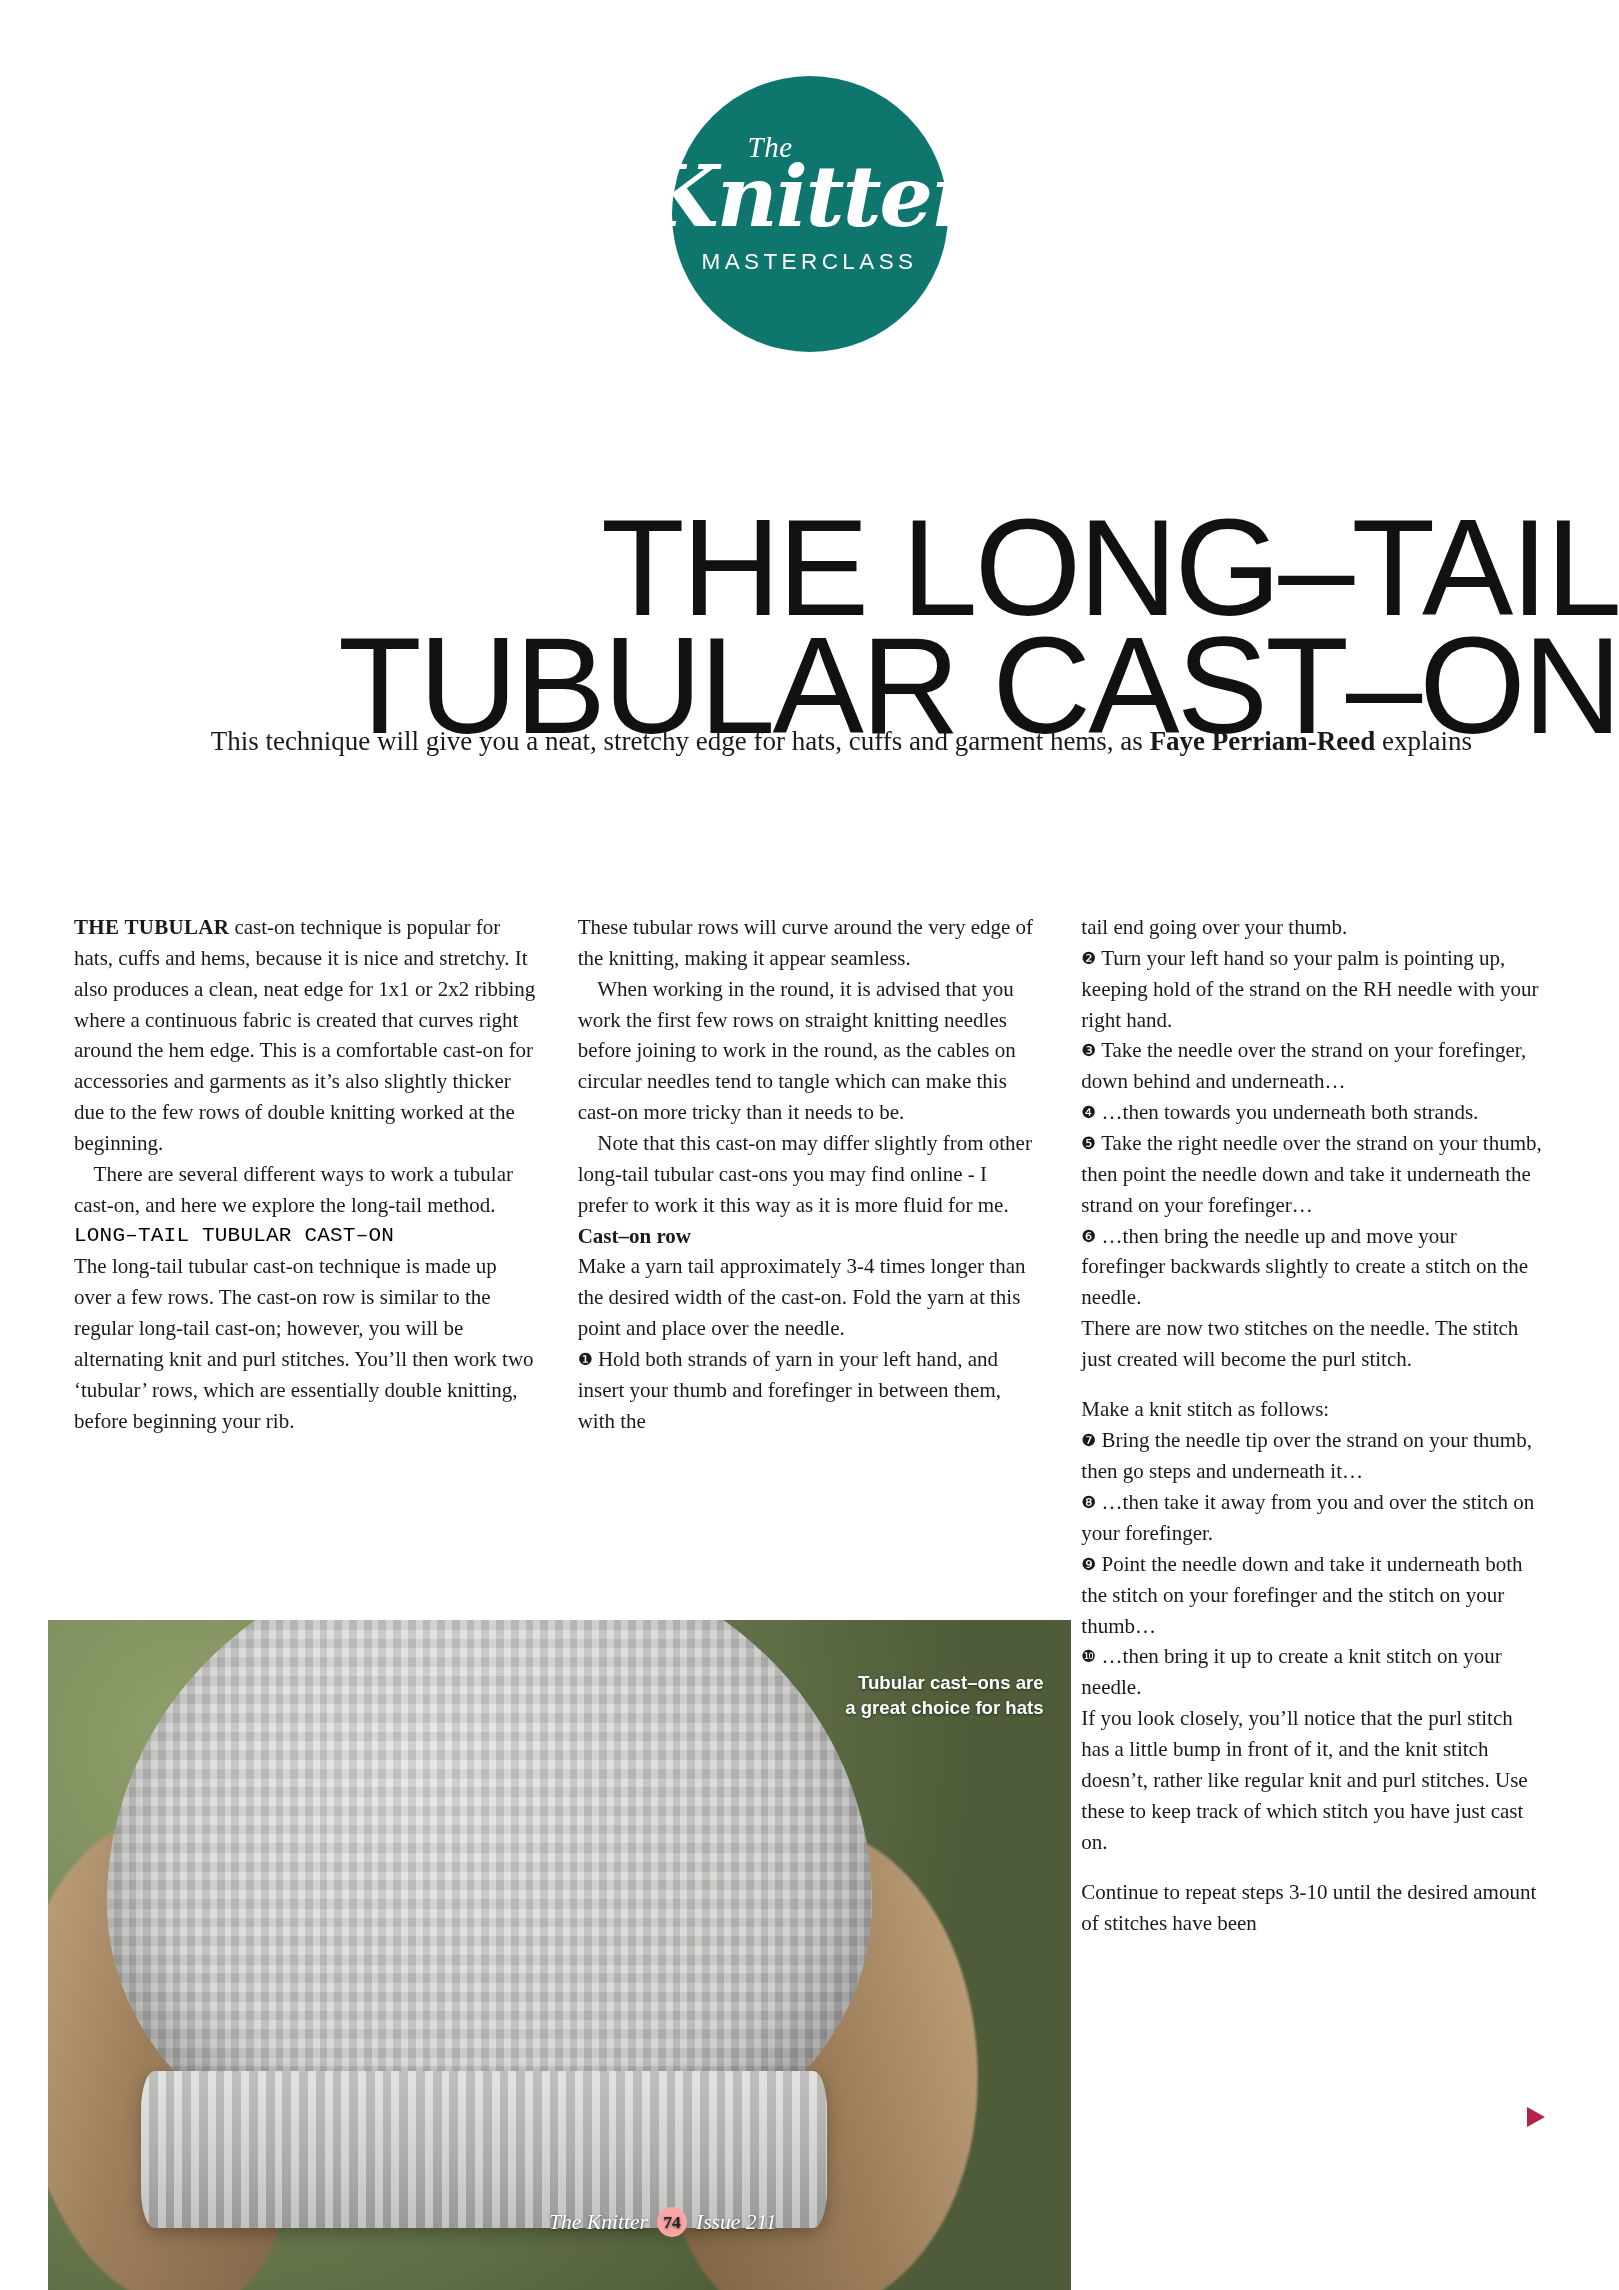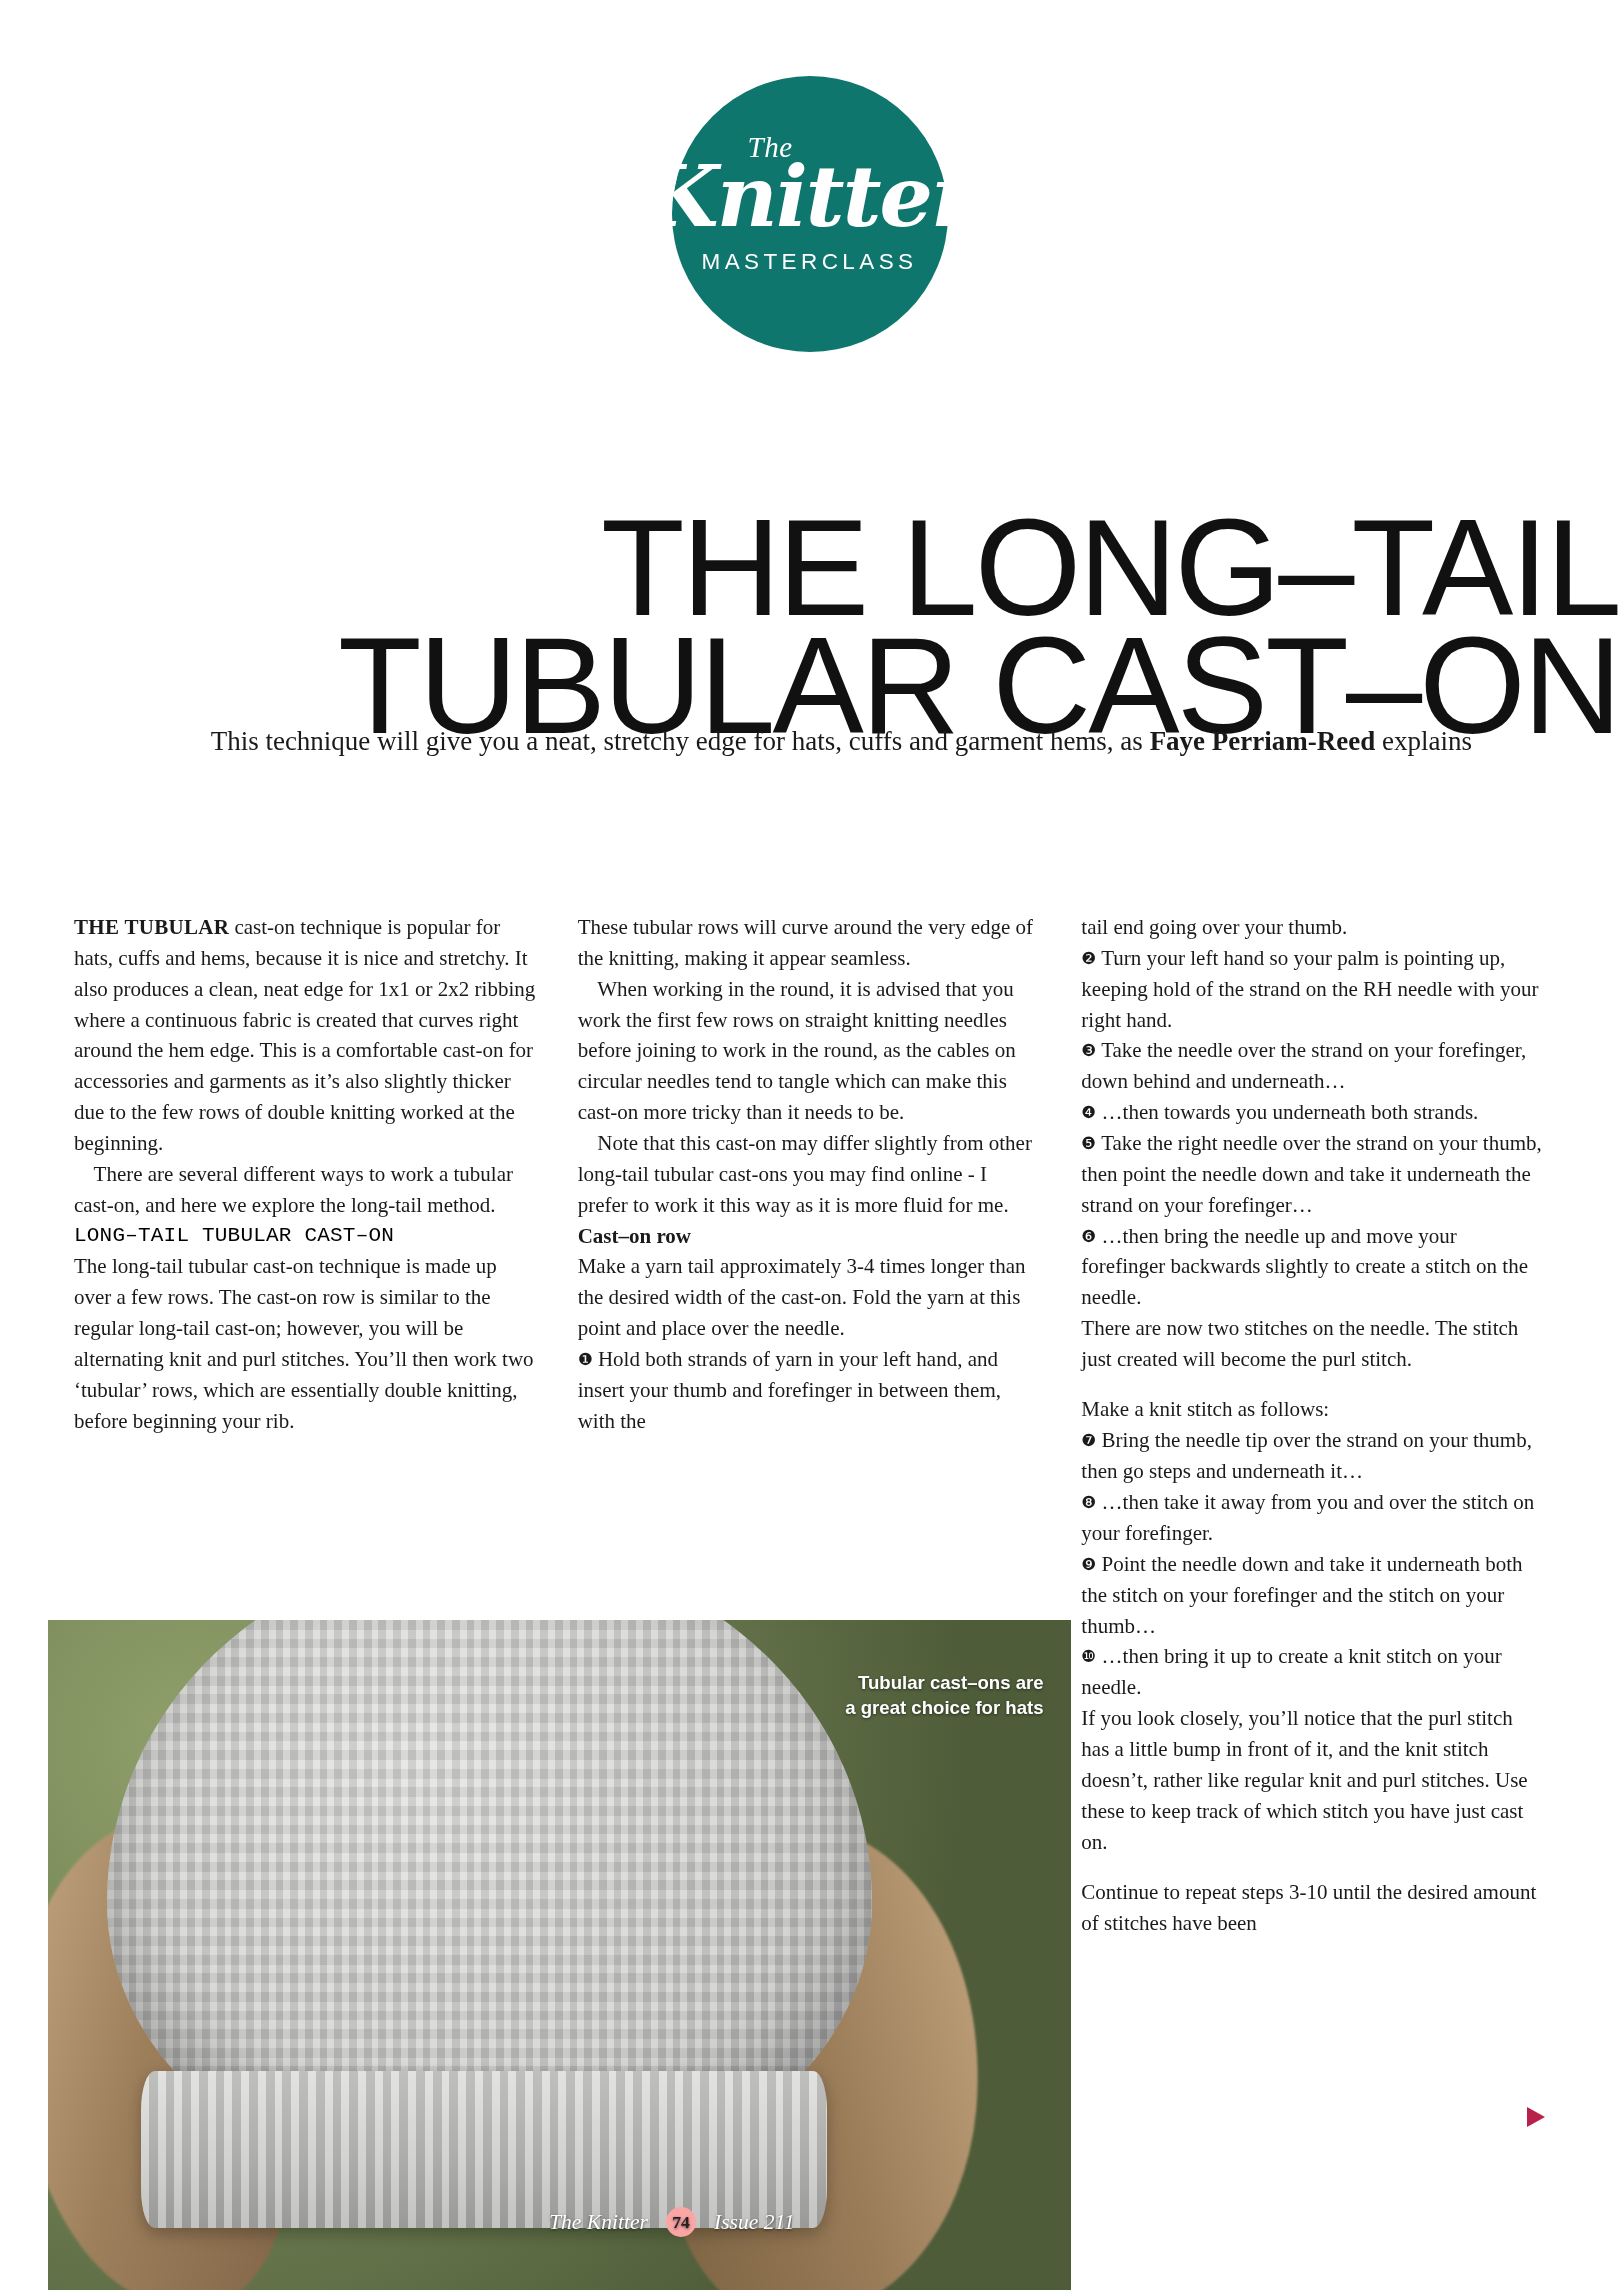--- a/index.html
+++ b/index.html
@@ -212,21 +212,21 @@
     text-shadow: 0 1px 2.9px rgba(0,0,0,.55);
   }
 
   
   .footer {
     position: absolute;
     left: 549px;
     top: 2207px;
     display: flex;
     align-items: center;
-    gap: 18px;
+    gap: 9px;
     font-family: "Liberation Serif", serif;
     font-style: italic;
     font-size: 21.6px;
     color: #ffffff;
     text-shadow: 0 1px 2.9px rgba(0,0,0,.6);
   }
   .folio-badge {
     width: 30px;
     height: 30px;
     border-radius: 50%;

